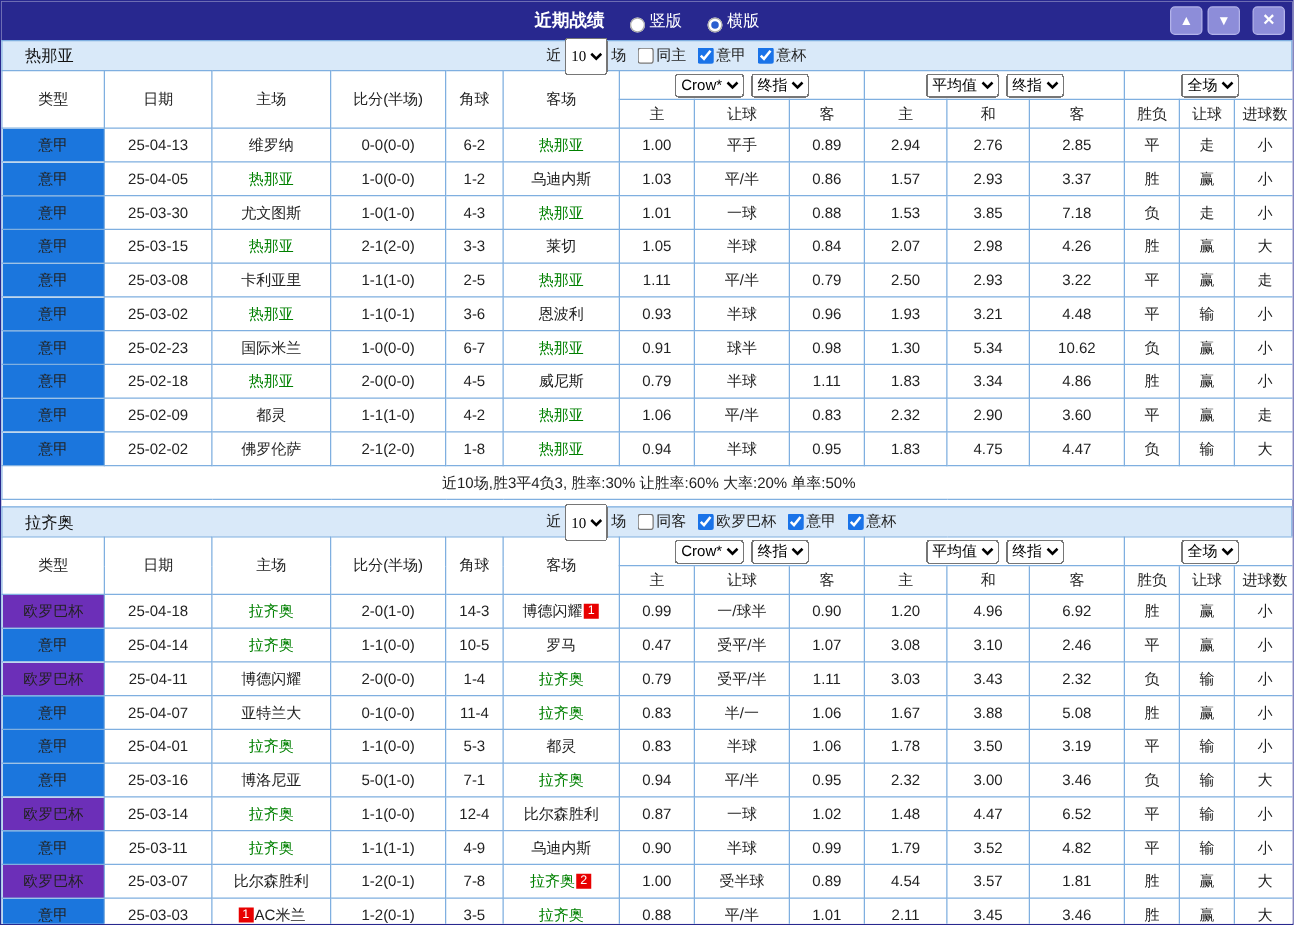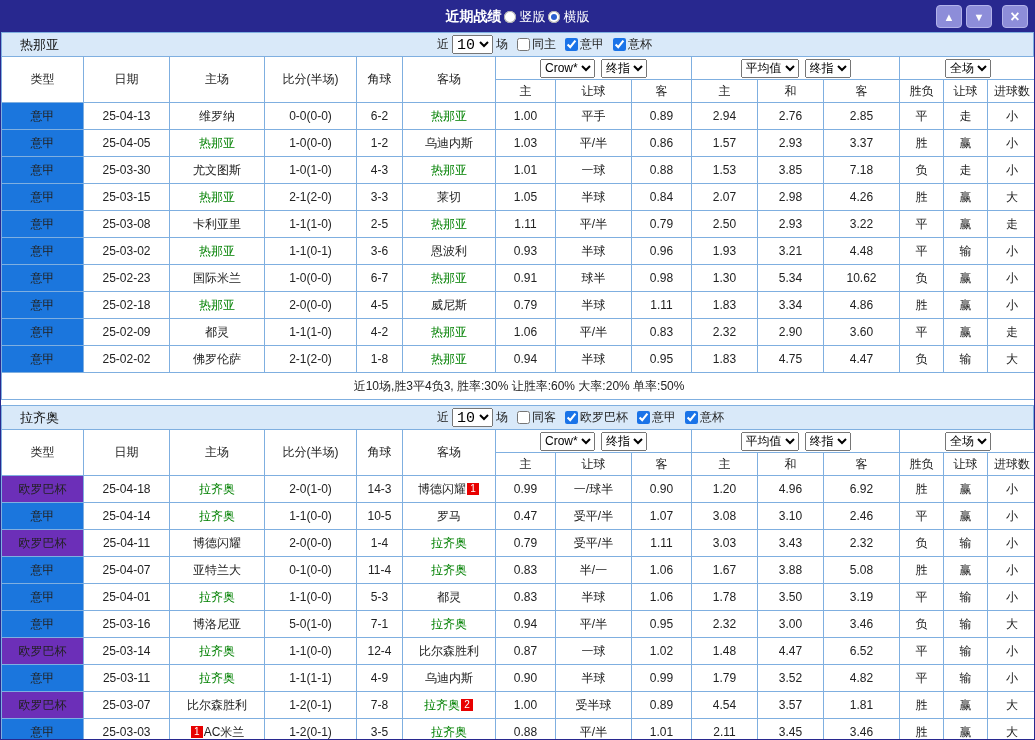--- a/index.html
+++ b/index.html
@@ -1,35 +1,35 @@
 <!DOCTYPE html>
 <html><head>
 <meta charset="utf-8">
 <style>
   html,body{margin:0;padding:0}
   body{width:1035px;font-family:"Liberation Sans",sans-serif;background:#fff}
   .app{width:1035px;height:740px;border:1px solid #28288f;box-sizing:border-box;background:#fff;overflow:hidden}
 
   
   .titlebar{height:31px;background:#28288f;display:flex;align-items:center;position:relative;color:#fff}
-  .titlebar-center{position:absolute;left:50%;transform:translateX(-50%);display:flex;align-items:center;gap:2px;font-size:13px;white-space:nowrap}
+  .titlebar-center{position:absolute;left:50%;transform:translateX(-50%);display:flex;align-items:center;gap:20px;font-size:13px;white-space:nowrap}
   .panel-title{font-weight:bold;font-size:14px}
-  .radio-label{display:inline-flex;align-items:center;gap:4px;cursor:pointer}
+  .radio-label{display:inline-flex;align-items:flex-end;gap:4px;cursor:pointer}
   .radio-circle{width:12px;height:12px;border-radius:50%;background:#fff;box-shadow:inset 0 0 0 1px #aaa;position:relative;display:inline-block}
   .radio-circle.on::after{content:"";position:absolute;left:3px;top:3px;width:6px;height:6px;border-radius:50%;background:#2a5fd0}
   .titlebar-buttons{position:absolute;right:6px;top:4px;display:flex;gap:4px}
   .tb-btn{width:26px;height:23px;background:#8d8dd9;border:1px solid #b3b3ea;border-radius:4px;color:#fff;display:flex;align-items:center;justify-content:center;font-size:11px;cursor:pointer;padding:0;font-family:inherit}
   .tb-btn.close{font-size:16px;font-weight:bold;margin-left:6px}
 
   
   .section + .section{margin-top:5px}
   .filter-row{height:24px;background:#d9e9f9;position:relative;display:flex;align-items:center;font-size:12px;color:#222;border:1px solid #7fafe0;border-bottom:none;box-sizing:border-box}
   .team-name{position:absolute;left:18px;font-size:13px;color:#111}
   .filter-controls{position:absolute;left:435px;display:flex;align-items:center;gap:3px;white-space:nowrap}
-  .filter-controls select{height:19px;font-size:15px;font-family:Liberation Mono, monospace}
+  .filter-controls select{height:30px;font-size:12px;font-family:Liberation Serif, serif}
   .cb-label{display:inline-flex;align-items:center;margin-left:6px;cursor:pointer}
   .cb-label input{width:13px;height:13px;margin:0 2px 0 0;accent-color:#1a73e8}
 
   
   table.results{border-collapse:collapse;table-layout:fixed;width:1035px;background:#fff}
   .results td,.results th{border:1px solid #7fafe0;text-align:center;font-size:12px;font-weight:normal;color:#222;overflow:hidden;white-space:nowrap;padding:0;height:26px}
   .results thead tr.hdr-top th,.results thead tr.hdr-top td{height:22px}
   .results thead tr.hdr-sub th{height:22px}
   .ddcell select{margin:0 3px;height:19px;font-size:12px;font-family:inherit}
   .league{color:#fff}

